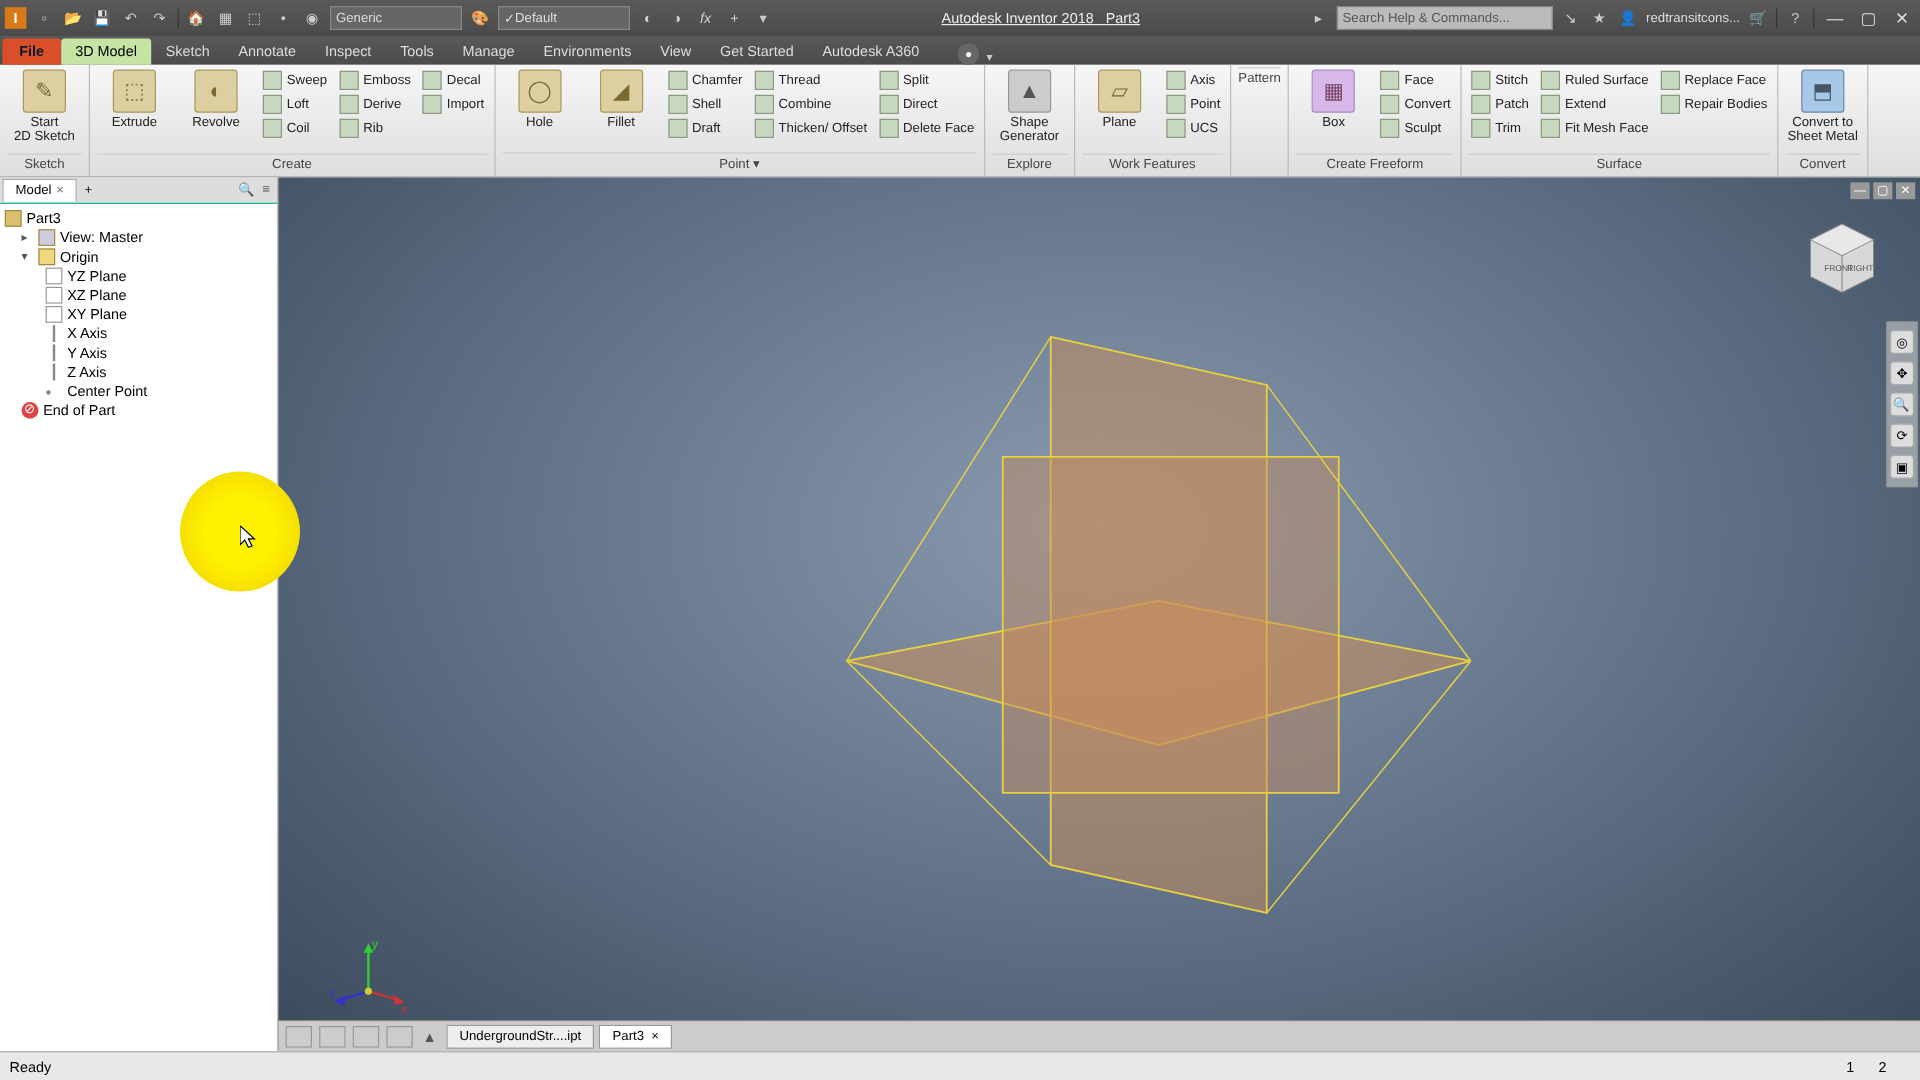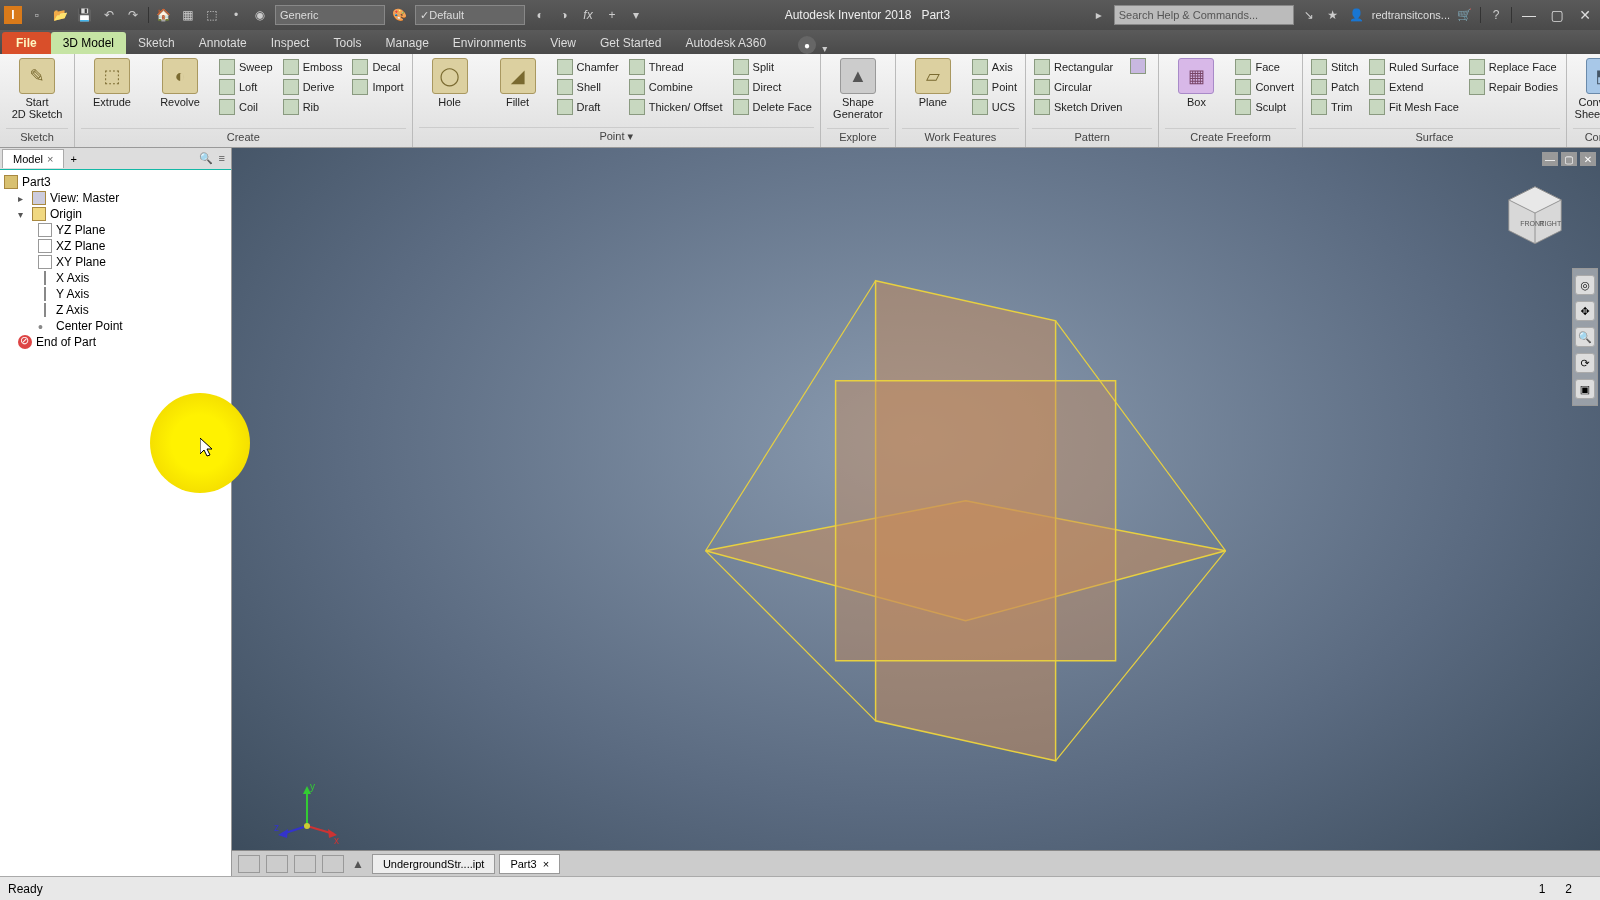--- a/index.html
+++ b/index.html
@@ -4,29 +4,29 @@
 <style>
 * { margin: 0; padding: 0; box-sizing: border-box; font-family: "Segoe UI", Tahoma, sans-serif; }
 body { width: 1600px; height: 900px; overflow: hidden; background: #e8e8e8; font-size: 12px; }
 
 
 .title-bar { height: 30px; background: linear-gradient(#5a5a5a,#4a4a4a); display: flex; align-items: center; color: #ddd; padding: 0 4px; gap: 4px; }
 .title-bar .qat { display: flex; gap: 6px; align-items: center; }
 .title-bar .qat-btn { width: 18px; height: 18px; display: inline-flex; align-items: center; justify-content: center; color: #ccc; font-size: 12px; cursor: pointer; }
 .qat-sep { width: 1px; height: 16px; background: #333; }
 .qat-drop { width: 110px; height: 20px; background: #666; border: 1px solid #888; display: flex; align-items: center; padding: 0 4px; font-size: 11px; color: #ddd; }
-.title-center { flex: 1; text-align: center; font-size: 12px; color: #eee; }
+.title-center { flex: 1; text-align: center; font-size: 12px; color: #eee; text-decoration: underline; }
 .title-right { display: flex; gap: 6px; align-items: center; }
 .search-box { width: 180px; height: 20px; background: #bbb; border: 1px solid #888; padding: 0 4px; font-size: 11px; color: #555; display: flex; align-items: center; }
 .win-btn { width: 22px; height: 20px; color: #ddd; display: flex; align-items: center; justify-content: center; cursor: pointer; font-size: 14px; }
 
 
 .ribbon-tabs { height: 24px; background: linear-gradient(#5a5a5a,#4a4a4a); display: flex; align-items: flex-end; padding-left: 2px; }
 .ribbon-tab { padding: 4px 12px; font-size: 12px; color: #ddd; cursor: pointer; border-radius: 3px 3px 0 0; }
-.ribbon-tab.file { background: #d94f2a; color: #fef9c3; font-weight: bold; padding: 4px 14px; }
+.ribbon-tab.file { background: #d94f2a; color: #0f172a; font-weight: bold; padding: 4px 14px; }
 .ribbon-tab.active { background: #c6e4a4; color: #000000; }
 .ribbon-tabs .help-mini { margin-left: 20px; width: 18px; height: 18px; border-radius: 50%; background: #666; color: #fff; display: flex; align-items: center; justify-content: center; font-size: 10px; }
 
 
 .ribbon { height: 94px; background: linear-gradient(#f6f6f6,#dedede); border-bottom: 1px solid #999; display: flex; }
 .panel { border-right: 1px solid #bbb; padding: 2px 6px; display: flex; flex-direction: column; justify-content: space-between; }
 .panel-label { text-align: center; font-size: 11px; color: #444; padding: 2px 0; border-top: 1px solid #ccc; }
 .panel-body { flex: 1; display: flex; align-items: flex-start; gap: 6px; padding-top: 2px; }
 .big-btn { display: flex; flex-direction: column; align-items: center; justify-content: flex-start; width: 62px; cursor: pointer; font-size: 11px; text-align: center; gap: 2px; color: #222; }
 .big-icon { width: 36px; height: 36px; background: #dcd0a0; border: 1px solid #a99860; border-radius: 3px; display: flex; align-items: center; justify-content: center; font-size: 18px; color: #7a6a30; }
@@ -302,39 +302,20 @@
         <div class="small-btn">
             <span class="small-icon"></span>
             <span>UCS</span>
           </div>
       </div>
     </div>
     <div class="panel-label">Work Features</div>
   </div>
 
   <div class="panel">
-    <div class="panel-body">
-      <div class="small-list">
-        <div class="small-btn">
-            <span class="small-icon"></span>
-            <span>Rectangular</span>
-          </div>
-        <div class="small-btn">
-            <span class="small-icon"></span>
-            <span>Circular</span>
-          </div>
-        <div class="small-btn">
-            <span class="small-icon"></span>
-            <span>Sketch Driven</span>
-          </div>
-      </div>
-      <div style="width:22px;display:flex;align-items:flex-start">
-          <span class="small-icon" style="background:#c8b8e0"></span>
-        </div>
-    </div>
     <div class="panel-label">Pattern</div>
   </div>
 
   <div class="panel">
     <div class="panel-body">
       <div class="big-btn">
         <div class="big-icon purple">▦</div>
         <span>Box</span>
       </div>
       <div class="small-list">

